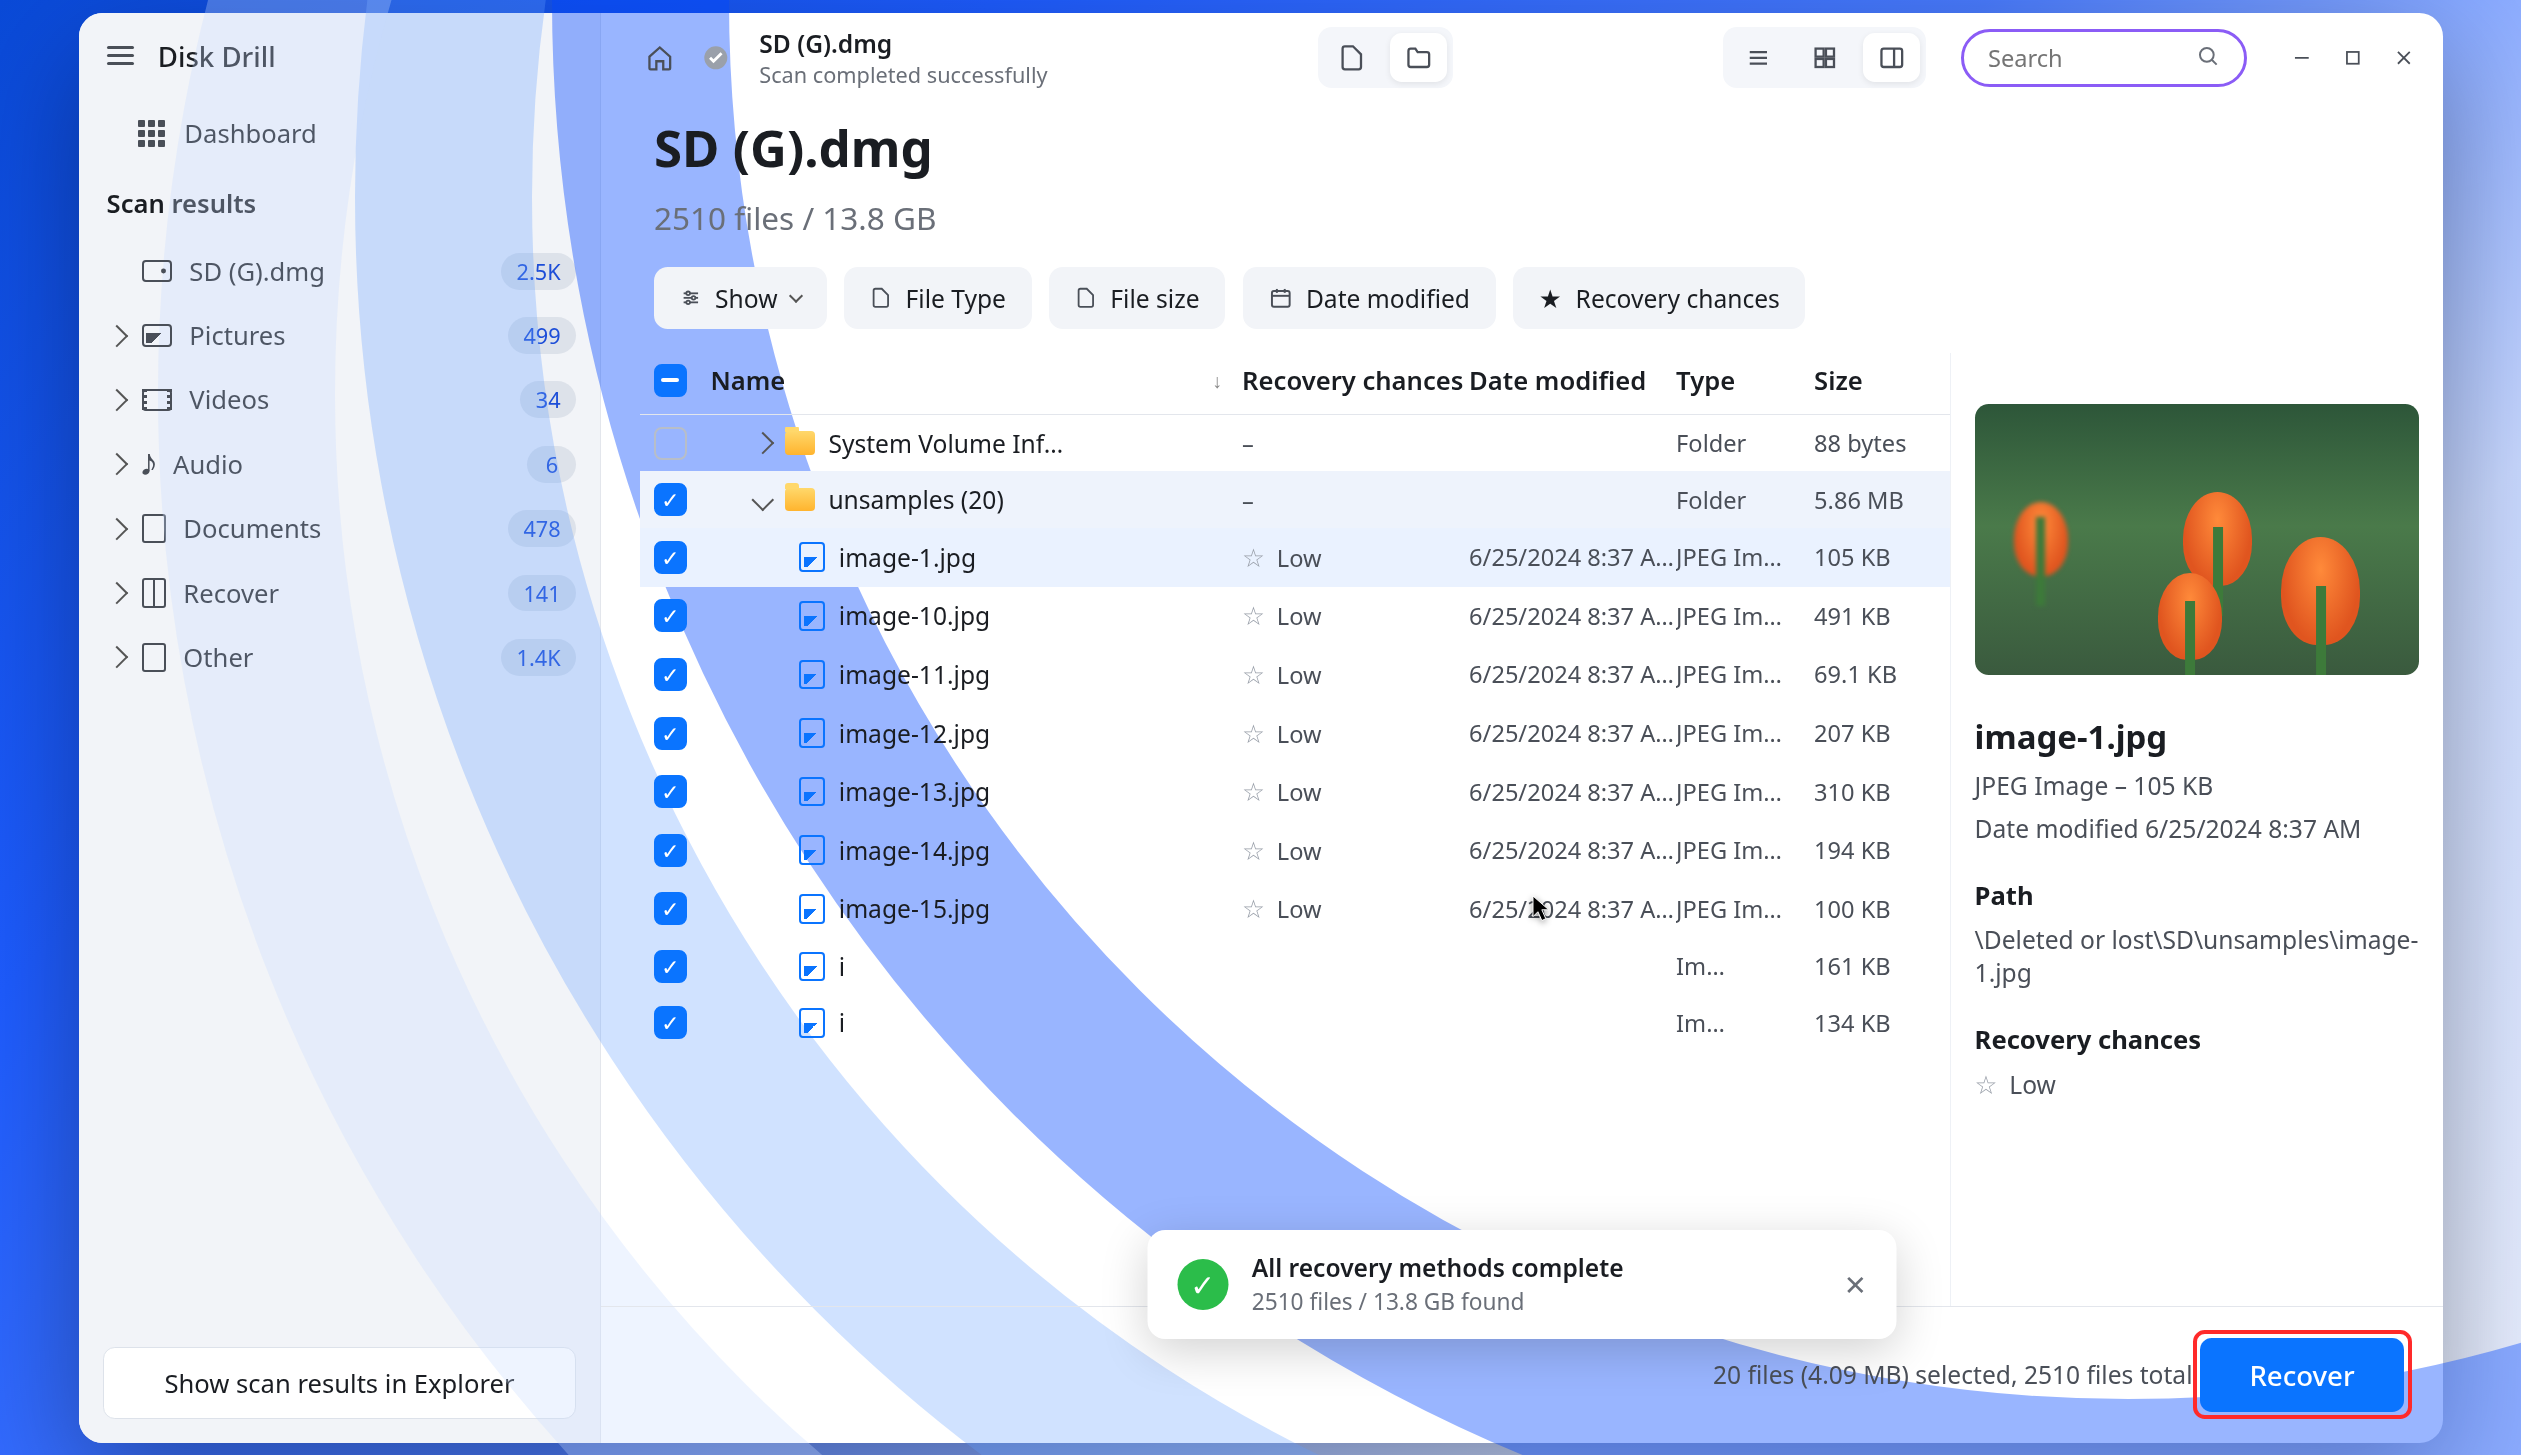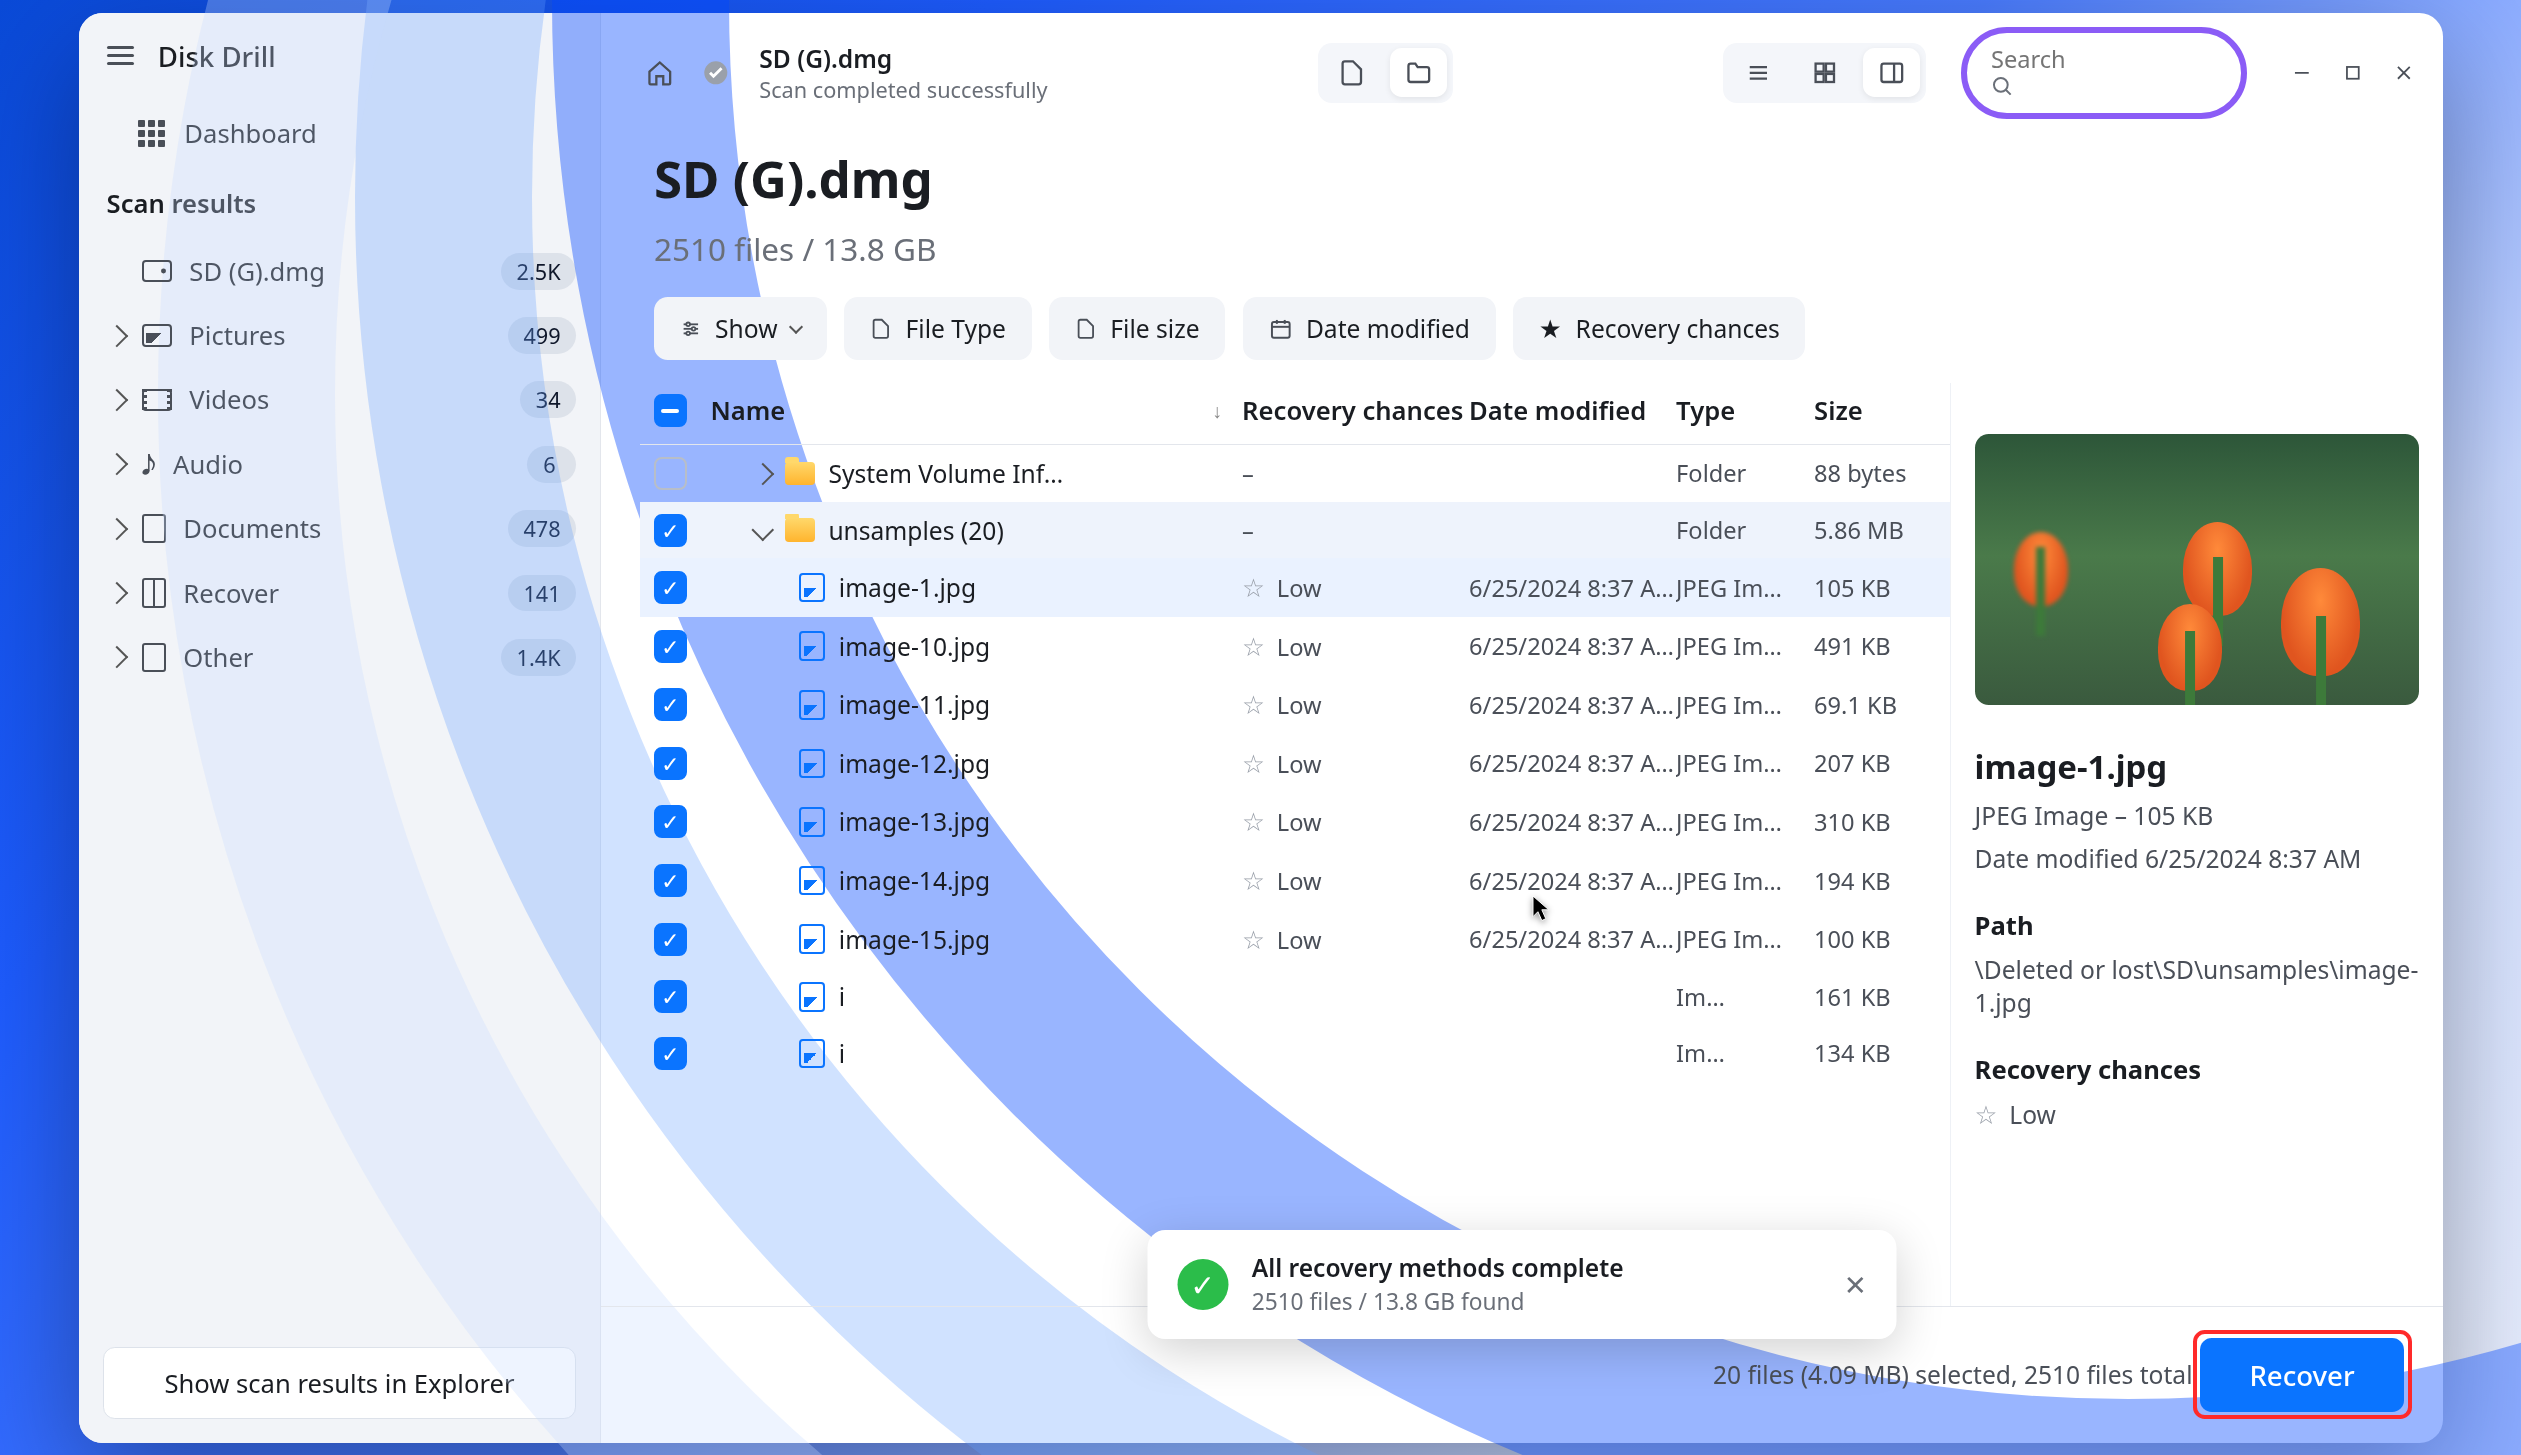--- a/index.html
+++ b/index.html
@@ -23,34 +23,34 @@
 .sidebar-top { display:flex; align-items:center; gap:23.6px; padding:23.6px 27.6px; }
 .hamburger { display:flex; flex-direction:column; gap:4.9px; cursor:pointer; }
 .hamburger span { width:27.6px; height:3px; background:#4a4f58; border-radius:2px; }
 .app-title { font-size:27.6px; font-weight:500; color:#1a1d22; }
 .sidebar-item { display:flex; align-items:center; gap:19.7px; padding:17.7px 27.6px 17.7px 59px; font-size:25.6px; color:#1a1d22; cursor:pointer; }
 .sidebar-header { font-size:25.6px; font-weight:600; padding:17.7px 27.6px; color:#1a1d22; }
 .sidebar-row { display:flex; align-items:center; gap:17.7px; padding:13.8px 23.6px 13.8px 29.6px; font-size:25.6px; color:#1a1d22; cursor:pointer; justify-content:space-between;}
 .sidebar-row-left { display:flex; align-items:center; gap:17.7px; }
 .chev { width:15.8px; height:15.8px; display:inline-block; }
 .chev-r { border-top:2px solid #555; border-right:2px solid #555; transform:rotate(45deg); }
-.badge { background:#dde2ea; border-radius:984px; padding:3.9px 15.8px; font-size:21.7px; color:#0f172a; min-width:49px; }
+.badge { background:#dde2ea; border-radius:984px; padding:3.9px 15.8px; font-size:21.7px; color:#1d4ed8; min-width:49px; text-align:center;}
 .sidebar-footer { margin-top:auto; padding:23.6px; }
 .sidebar-footer-btn { width:100%; background:#fff; border:1px solid #dde2ea; border-radius:11.8px; padding:17.7px; font-size:25.6px; color:#1a1d22; cursor:pointer; }
 
 .main { flex:1; display:flex; flex-direction:column; position:relative; }
 .titlebar { display:flex; align-items:center; padding:13.8px 19.7px 13.8px 39px; gap:17.7px; }
 .home-btn, .status-ico, .win-btn { width:39px; height:39px; display:flex; align-items:center; justify-content:center; cursor:pointer; color:#4a4f58; font-size:23.6px;}
 .title-block { display:flex; flex-direction:column; margin-left:5.9px; }
 .title-text { font-size:24.6px; font-weight:600; color:#1a1d22; }
 .subtitle-text { font-size:21.7px; color:#6a6f78; }
 .toolbar-group { display:flex; gap:9.9px; margin-left:auto; background:#f4f6fa; padding:5.9px; border-radius:13.8px;}
 .toolbar-btn { width:57px; height:49px; border-radius:11.8px; display:flex; align-items:center; justify-content:center; color:#4a4f58; cursor:pointer; font-size:25.6px;}
 .toolbar-btn.active { background:#fff; box-shadow:0 2px 5.9px rgba(0,0,0,.08);}
-.search-box { display:flex; align-items:flex-start; border:6px solid #8b5cf6; border-radius:984px; padding:9.9px 23.6px; margin-left:17.7px; width:286px; justify-content:space-between;flex-direction:column;}
+.search-box { display:flex; align-items:flex-end; border:3px solid #8b5cf6; border-radius:984px; padding:9.9px 23.6px; margin-left:17.7px; width:286px; justify-content:space-between;}
 .search-box input { border:none; outline:none; font-size:23.6px; color:#6a6f78; width:100%; }
 .win-controls { display:flex; gap:11.8px; margin-left:17.7px; }
 
 .page-head { padding:9.9px 39px 19.7px 53px; }
 .page-title { font-size:51px; font-weight:700; color:#1a1d22; }
 .page-sub { font-size:31.5px; color:#6a6f78; margin-top:13.8px; }
 
 .chips { display:flex; gap:17.7px; padding:7.9px 39px 23.6px 53px; }
 .chip { background:#f2f4f8; border-radius:13.8px; padding:13.8px 25.6px; font-size:24.6px; color:#1a1d22; display:flex; align-items:center; gap:13.8px; cursor:pointer;}
 .chip .caret-d { border-left:2px solid #555; border-bottom:2px solid #555; width:9.9px; height:9.9px; transform:rotate(-45deg); margin-top:-3.9px;}

